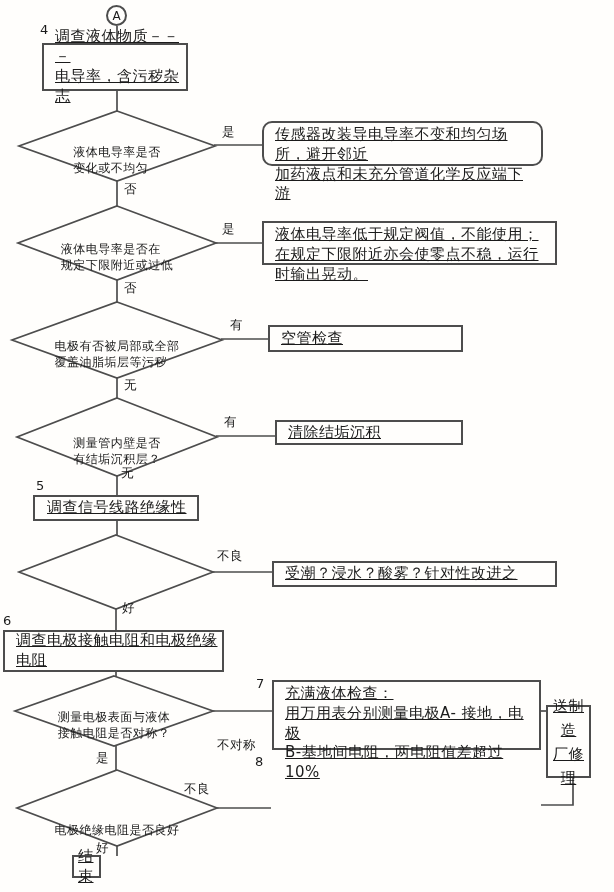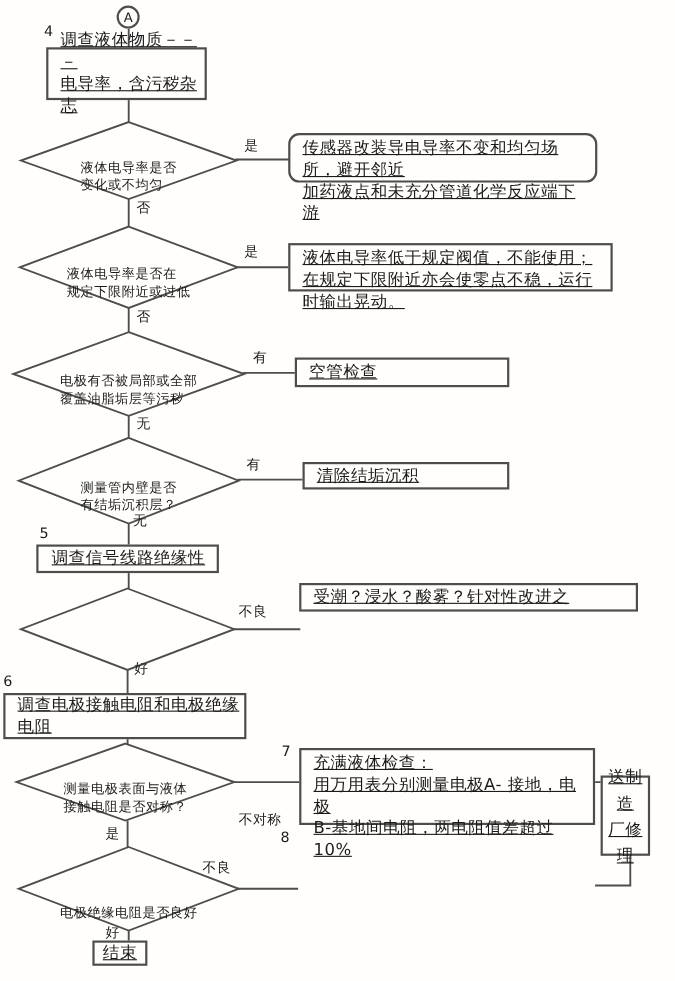--- a/index.html
+++ b/index.html
@@ -99,33 +99,33 @@
   <div class="pbox topalign" style="left:262px;top:221px;width:295px;height:44px;">
     <div class="txt">液体电导率低于规定阀值，不能使用；
 在规定下限附近亦会使零点不稳，运行时输出晃动。</div>
   </div>
   <div class="pbox" style="left:268px;top:325px;width:195px;height:27px;">
     <div class="txt">空管检查</div>
   </div>
   <div class="pbox" style="left:275px;top:420px;width:188px;height:25px;">
     <div class="txt">清除结垢沉积</div>
   </div>
-  <div class="pbox" style="left:272px;top:530px;width:308px;height:26px;">
+  <div class="pbox" style="left:272px;top:561px;width:285px;height:26px;">
     <div class="txt">受潮？浸水？酸雾？针对性改进之</div>
   </div>
   <div class="pbox topalign" style="left:272px;top:680px;width:269px;height:70px;">
     <div class="txt">充满液体检查：
 用万用表分别测量电极A- 接地，电极
 B-基地间电阻，两电阻值差超过10%</div>
   </div>
   <div class="pbox ctr" style="left:546px;top:705px;width:45px;height:73px;">
     <div class="txt" style="text-align:center;line-height:1.6;">送制造
 厂修理</div>
   </div>
-  <div class="pbox ctr" style="left:84px;top:855px;width:50px;height:23px;">
+  <div class="pbox ctr" style="left:72px;top:855px;width:29px;height:23px;">
     <div class="txt">结束</div>
   </div>
 
   <div class="dtext" style="left:27px;top:116px;width:180px;height:60px;">
     <div class="txt">液体电导率是否
 变化或不均匀</div>
   </div>
   <div class="dtext" style="left:27px;top:213px;width:180px;height:60px;">
     <div class="txt">液体电导率是否在
 规定下限附近或过低</div>

